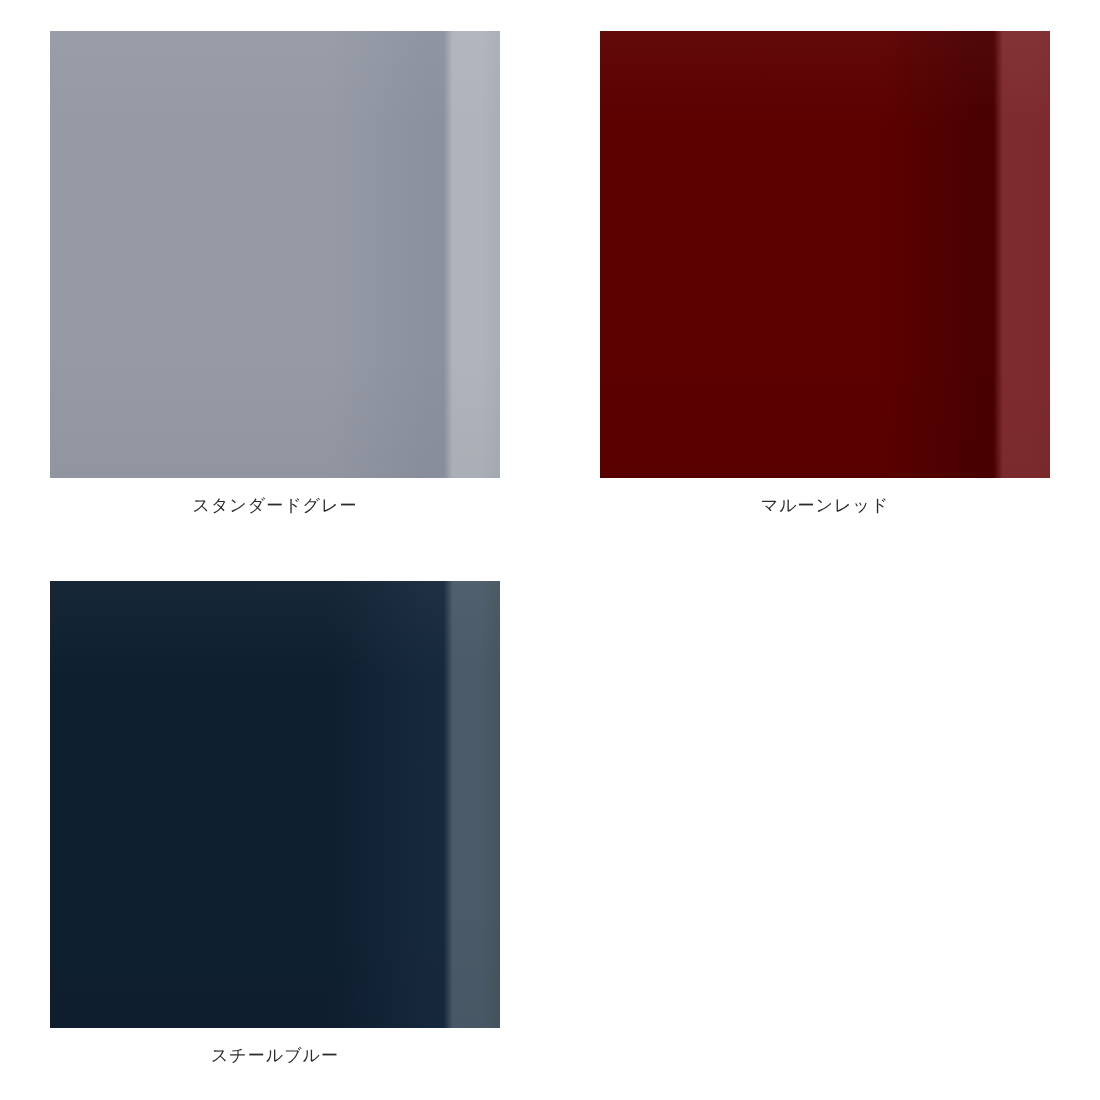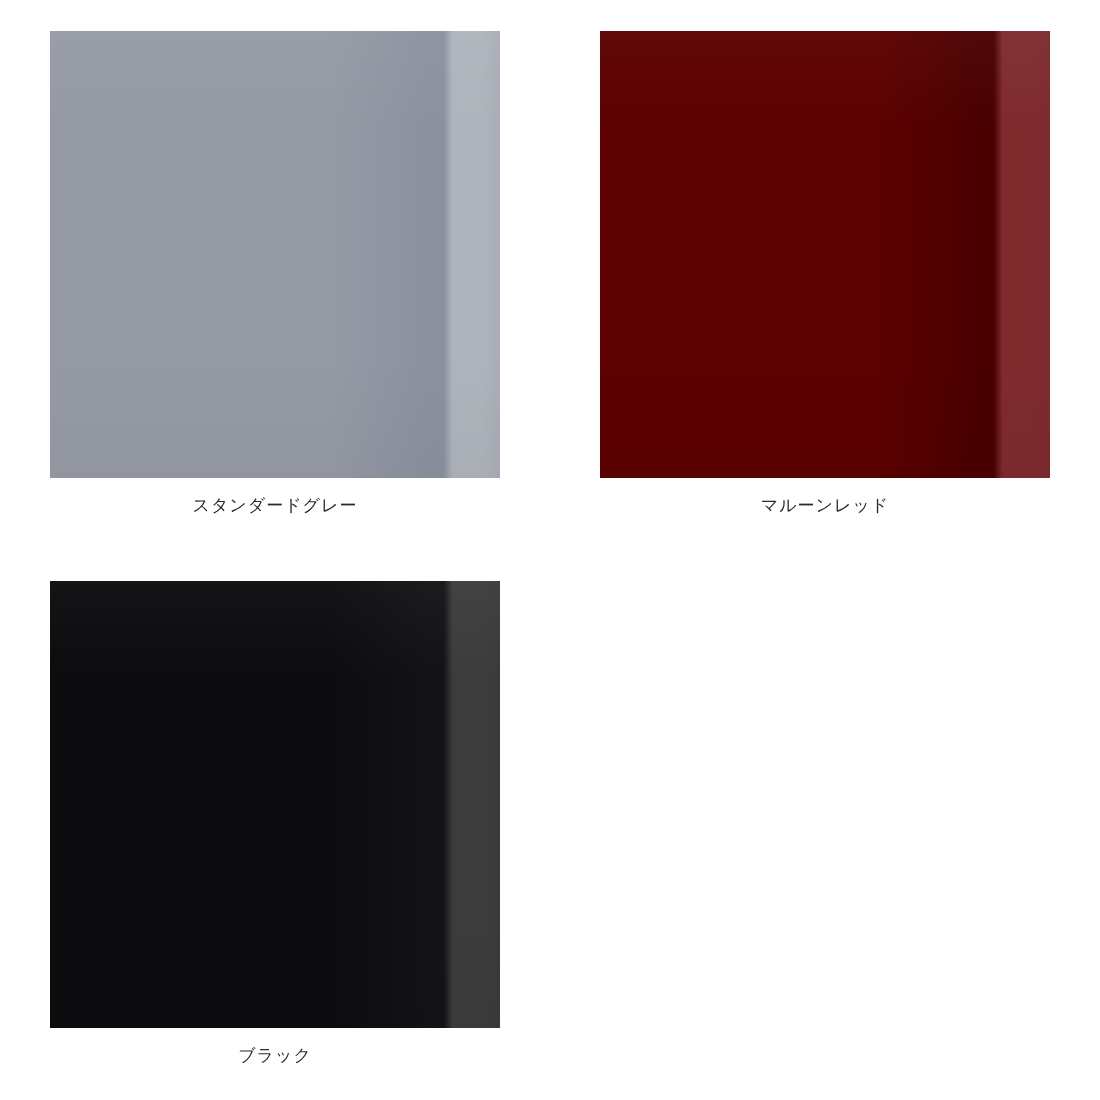--- a/index.html
+++ b/index.html
@@ -85,22 +85,22 @@
   </div>
 
   <div class="swatch-cell cell-tr">
     <div class="swatch-chip">
       <div class="chip-base" style="background: linear-gradient(to right, rgb(92, 0, 0) 0%, rgb(92, 0, 0) 62%, rgb(74, 0, 0) 84%, rgb(74, 0, 0) 87.5%, rgb(126, 43, 46) 89.5%, rgb(126, 43, 46) 96%, rgb(124, 42, 45) 100%);"></div>
       <div class="chip-gloss" style="background: linear-gradient(rgba(255, 255, 255, 0.035) 0%, rgba(255, 255, 255, 0) 22%, rgba(0, 0, 0, 0) 72%, rgba(0, 0, 0, 0.03) 100%);"></div>
     </div>
     <div class="swatch-label">マルーンレッド</div>
   </div>
 
-
-  <div class="swatch-cell cell-br">
+  <div class="swatch-cell cell-bl">
     <div class="swatch-chip">
-      <div class="chip-base" style="background: linear-gradient(to right, rgb(12, 12, 15) 0%, rgb(12, 12, 15) 62%, rgb(19, 19, 22) 84%, rgb(19, 19, 22) 87.5%, rgb(60, 60, 60) 89.5%, rgb(60, 60, 60) 96%, rgb(58, 58, 58) 100%);"></div>
+      <div class="chip-base" style="background: linear-gradient(to right, rgb(14, 31, 48) 0%, rgb(14, 31, 48) 62%, rgb(22, 40, 60) 84%, rgb(22, 40, 60) 87.5%, rgb(74, 90, 104) 89.5%, rgb(74, 90, 104) 96%, rgb(70, 84, 95) 100%);"></div>
       <div class="chip-gloss" style="background: linear-gradient(rgba(255, 255, 255, 0.035) 0%, rgba(255, 255, 255, 0) 22%, rgba(0, 0, 0, 0) 72%, rgba(0, 0, 0, 0.03) 100%);"></div>
     </div>
-    <div class="swatch-label">ブラック</div>
+    <div class="swatch-label">スチールブルー</div>
   </div>
+
 
 </div>
 
 </body></html>

